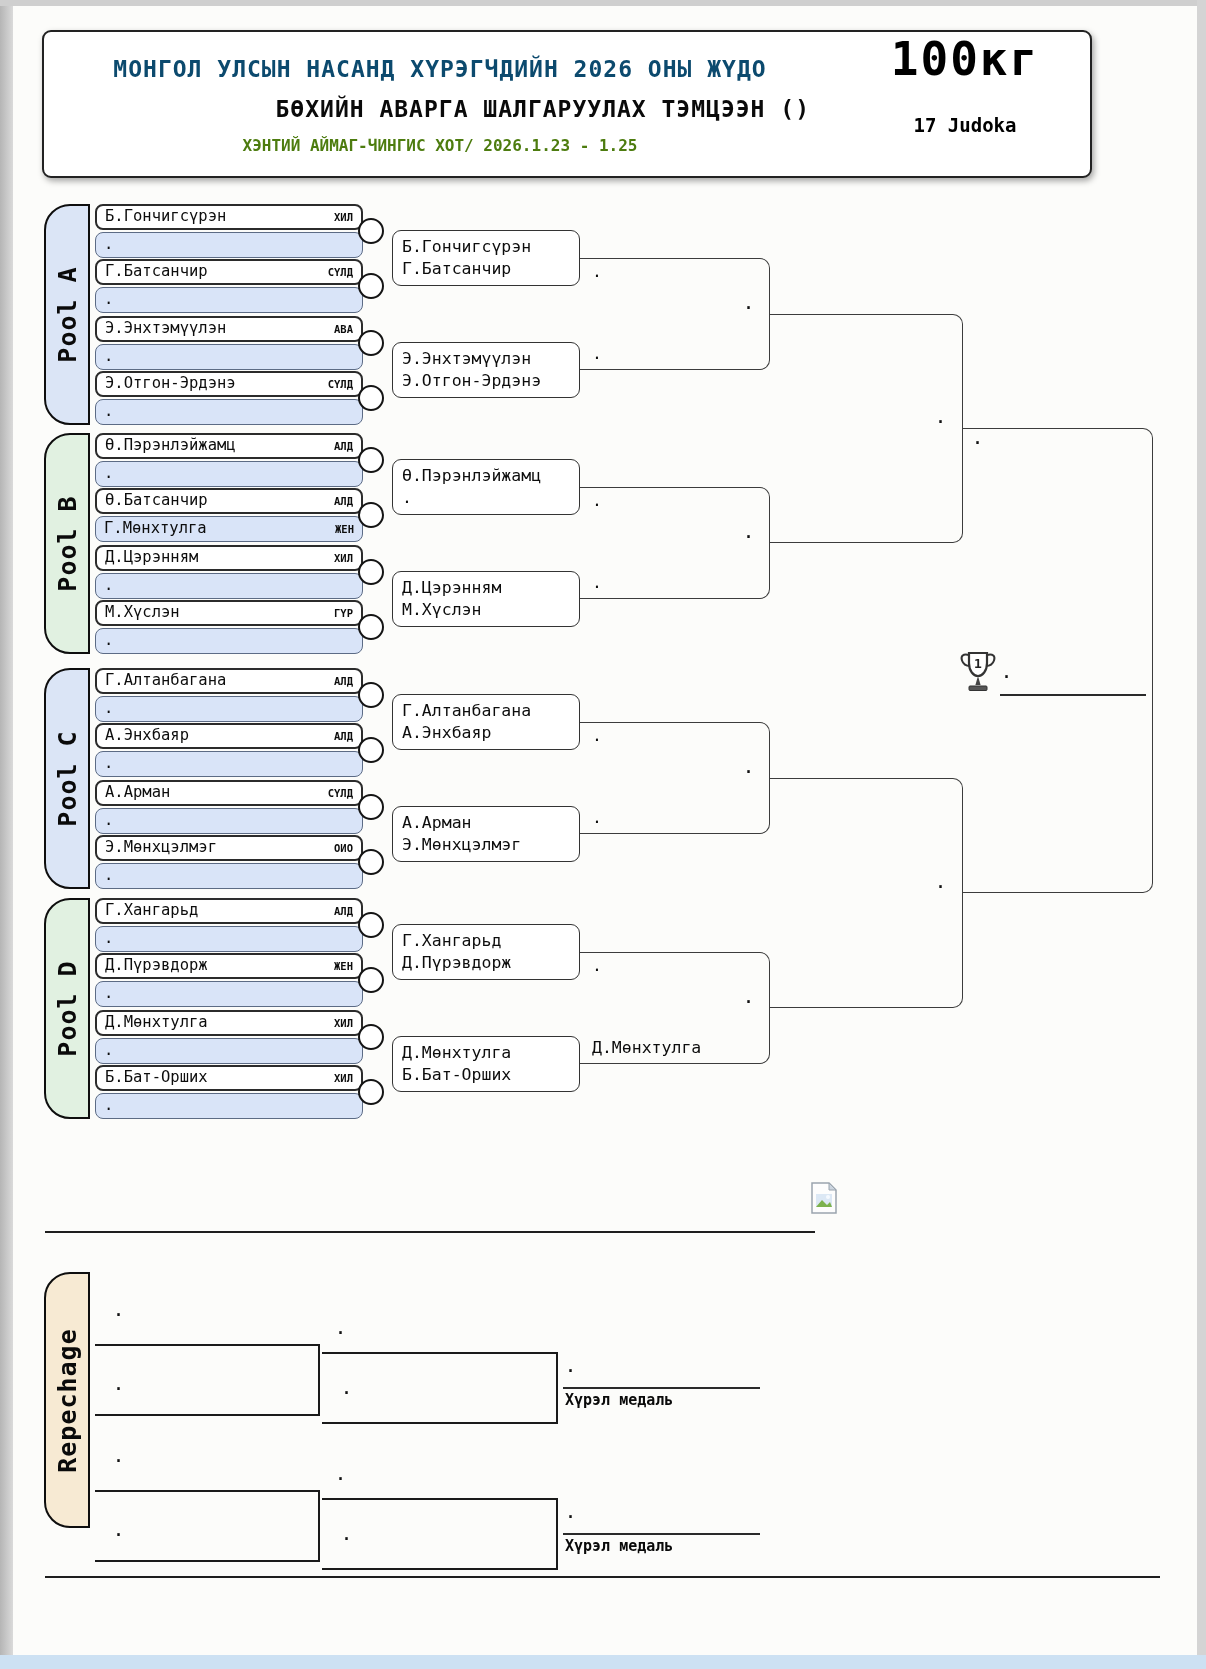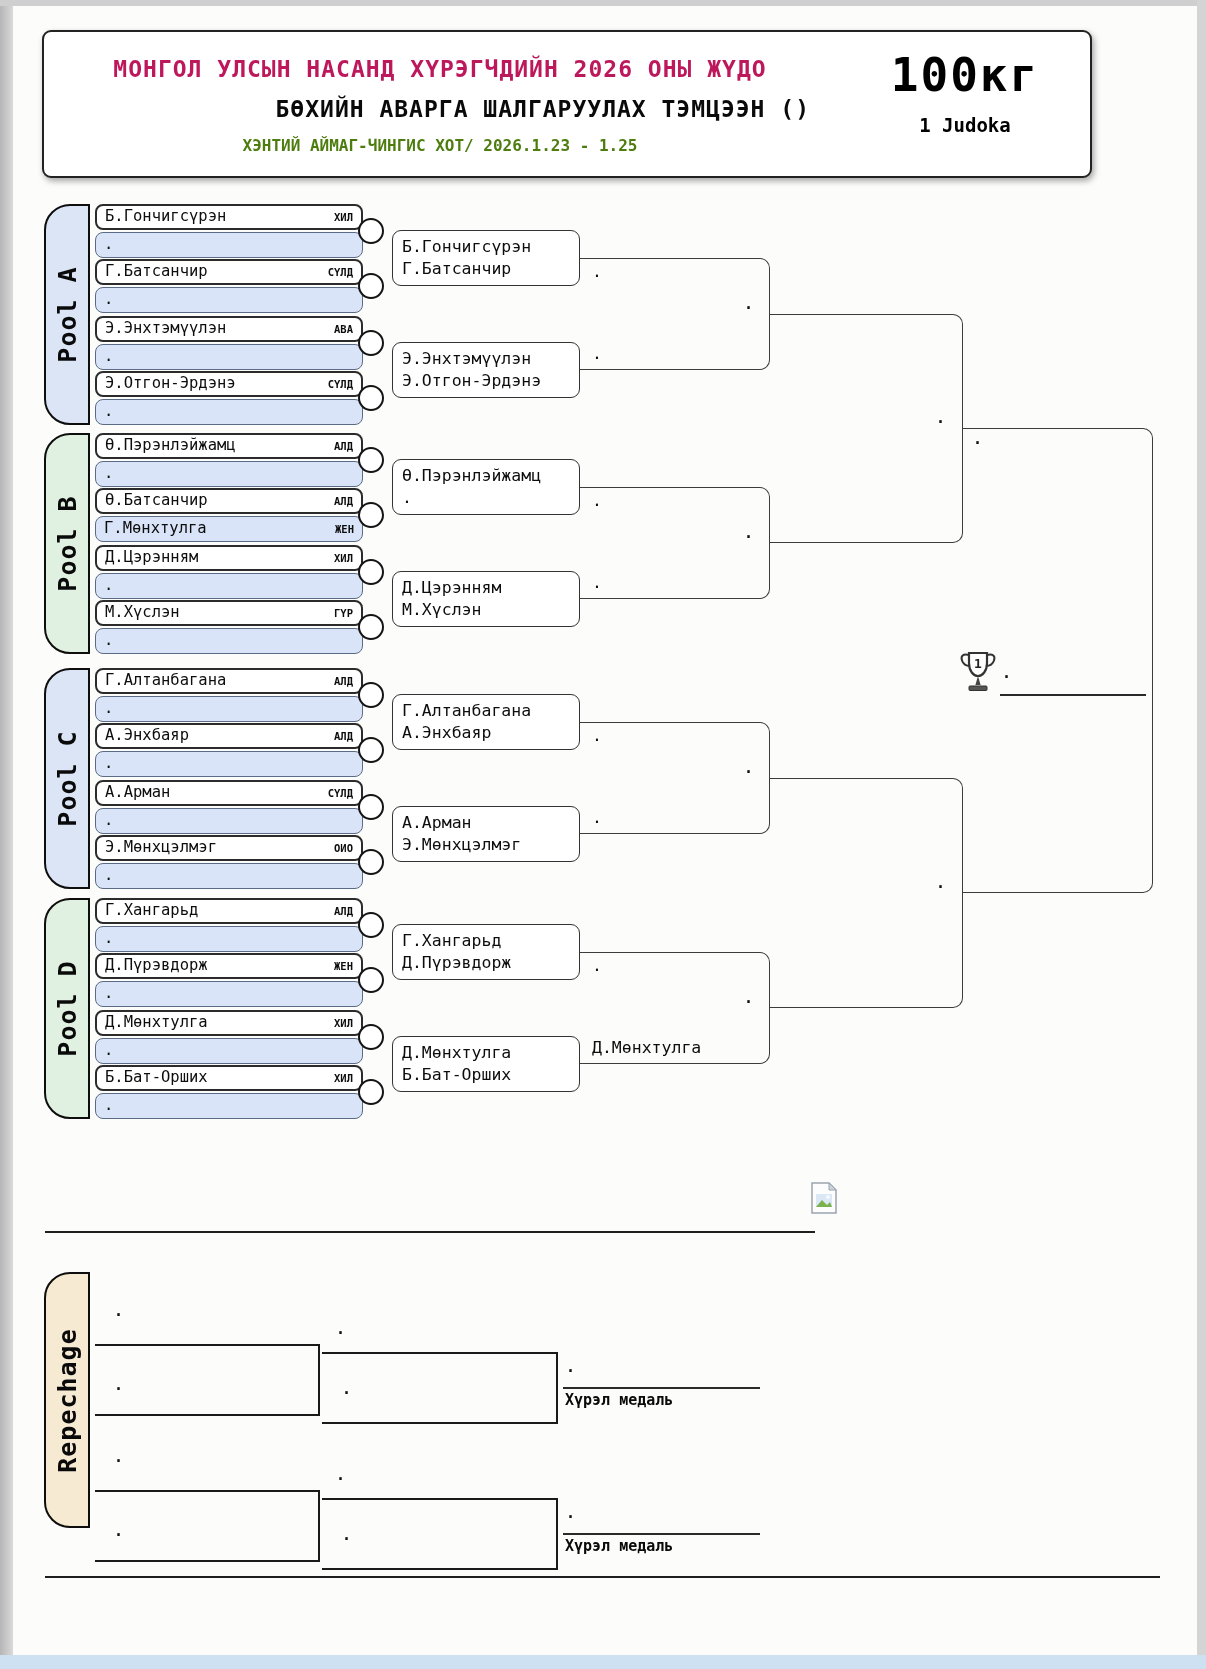--- a/index.html
+++ b/index.html
@@ -7,24 +7,24 @@
        font-family:"DejaVu Sans Mono",monospace;}
   .abs{position:absolute;box-sizing:border-box;}
   
   .edge-left{left:0;top:0;width:13px;height:1669px;background:linear-gradient(90deg,#b5b5b5,#dadada);}
   .edge-top{left:0;top:0;width:1206px;height:6px;background:#cfcfcf;}
   .edge-right{left:1197px;top:0;width:9px;height:1669px;background:#d4d4d4;}
   .edge-bottom{left:0;top:1655px;width:1206px;height:14px;background:#cde1f3;}
   
   .hdr{left:42px;top:30px;width:1050px;height:148px;background:#fff;border:2px solid #222;
        border-radius:9px;box-shadow:2px 3px 6px rgba(0,0,0,.35);}
-  .t1{left:70px;top:56px;width:740px;text-align:center;font-weight:700;font-size:23px;letter-spacing:1px;color:#be185d;white-space:nowrap;}
+  .t1{left:70px;top:56px;width:740px;text-align:center;font-weight:700;font-size:23px;letter-spacing:1px;color:#0c4a6e;white-space:nowrap;}
   .t2{left:70px;top:96px;width:740px;text-align:right;font-weight:700;font-size:23px;letter-spacing:1px;color:#0a0a0a;white-space:nowrap;}
   .t3{left:70px;top:136px;width:740px;text-align:center;font-weight:700;font-size:16px;color:#4d7c0f;white-space:nowrap;}
-  .wt{left:850px;top:48px;width:230px;text-align:center;font-weight:700;font-size:46px;letter-spacing:2px;color:#000;}
+  .wt{left:850px;top:32px;width:230px;text-align:center;font-weight:700;font-size:46px;letter-spacing:2px;color:#000;}
   .jd{left:850px;top:114px;width:230px;text-align:center;font-weight:700;font-size:19px;color:#000;}
   
   .tab{left:44px;width:46px;border:2.5px solid #0e0e0e;border-radius:26px 0 0 26px;
        display:flex;align-items:center;justify-content:center;}
   .tab span{transform:rotate(-90deg);white-space:nowrap;font-weight:700;font-size:25px;color:#0a0a0a;letter-spacing:1px;}
   
   .nb{left:95px;width:268px;height:26px;background:#fff;border:2px solid #2b2b2b;border-radius:8px;
       display:flex;align-items:center;justify-content:space-between;padding:0 8px;}
   .sb{left:95px;width:268px;height:26px;background:#d9e4f8;border:1.5px solid #5c6b85;border-radius:8px;
       display:flex;align-items:center;justify-content:space-between;padding:0 8px;}
@@ -51,21 +51,21 @@
 <div class="abs edge-left"></div>
 <div class="abs edge-top"></div>
 <div class="abs edge-right"></div>
 <div class="abs edge-bottom"></div>
 
 <div class="abs hdr"></div>
 <div class="abs t1">МОНГОЛ УЛСЫН НАСАНД ХҮРЭГЧДИЙН 2026 ОНЫ ЖҮДО</div>
 <div class="abs t2">БӨХИЙН АВАРГА ШАЛГАРУУЛАХ ТЭМЦЭЭН ()</div>
 <div class="abs t3">ХЭНТИЙ АЙМАГ-ЧИНГИС ХОТ/ 2026.1.23 - 1.25</div>
 <div class="abs wt">100кг</div>
-<div class="abs jd">1 Judoka</div>
+<div class="abs jd">17 Judoka</div>
 
 <div class="abs tab" style="top:204px;height:221px;background:#dbe5f6;">
   <span>Pool A</span>
 </div>
 <div class="abs nb" style="top:204px;">
   <span class="nm">Б.Гончигсүрэн</span>
   <span class="cl">ХИЛ</span>
 </div>
 <div class="abs sb" style="top:232px;">
   <span class="nm">.</span>

